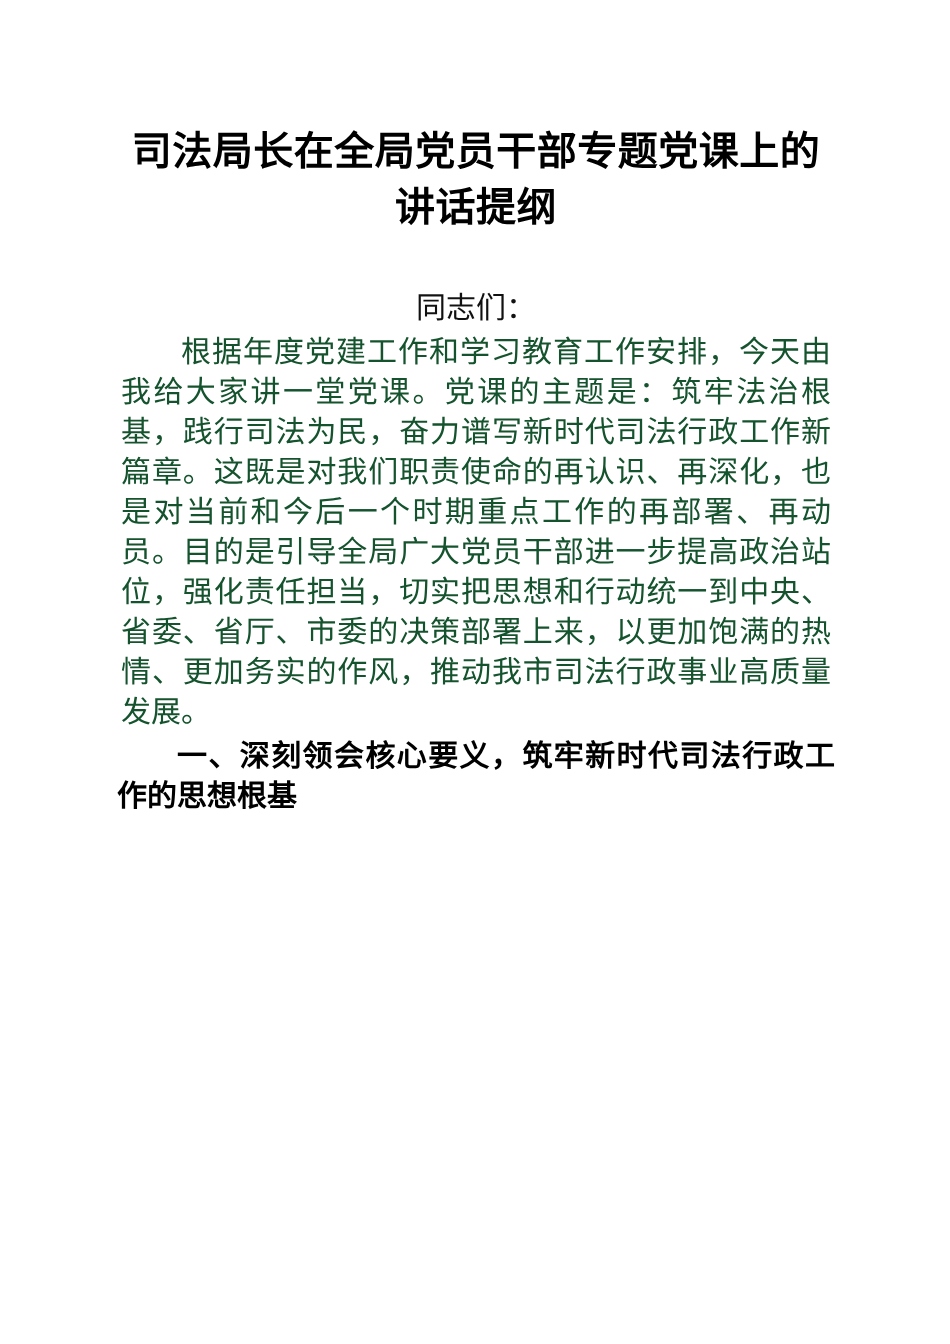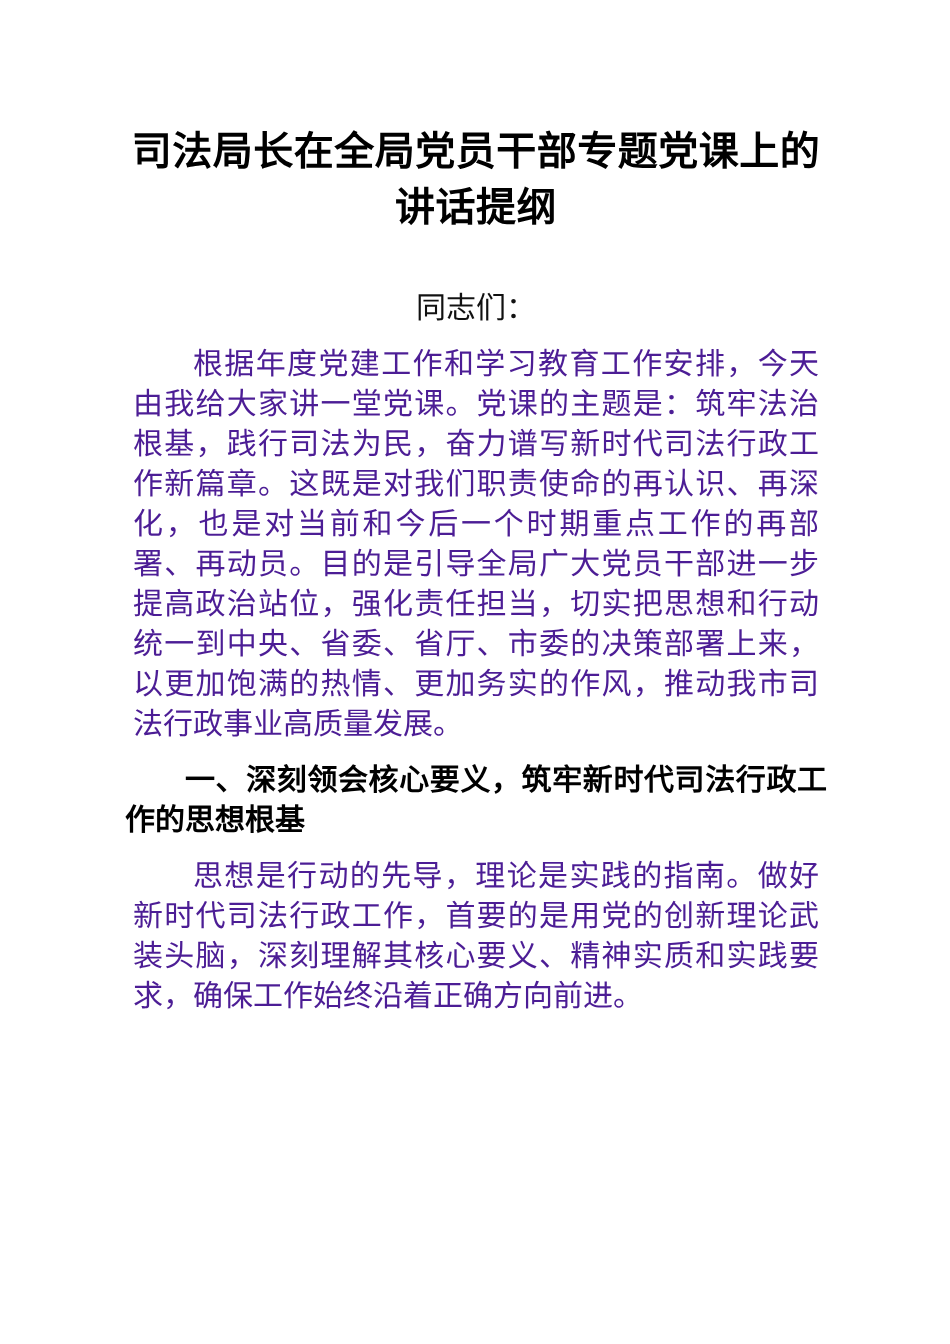--- a/index.html
+++ b/index.html
@@ -47,41 +47,41 @@
     font-family: "Liberation Serif", "DejaVu Serif", serif;
     font-size: 30px;
     line-height: 40px;
     color: #111111;
     padding-top: 52px;
     text-align: center;
   }
 
   
   .body-para {
-    margin: 16px;
+    margin: 4px;
     padding: 0;
     font-family: "Liberation Serif", "DejaVu Serif", serif;
     font-size: 30px;
     line-height: 40px;
-    color: #4c1d95;
+    color: #14532d;
     text-align: justify;
     text-justify: inter-character;
     text-indent: 2em;
     -webkit-hyphens: none;
     hyphens: none;
   }
 
   
   .body-para.loose {
     letter-spacing: 1.6px;
   }
 
   
   .section-heading {
-    margin: 8px;
+    margin: 0;
     padding: 0;
     font-family: "Liberation Sans", "DejaVu Sans", sans-serif;
     font-weight: bold;
     font-size: 30px;
     line-height: 40px;
     color: #000000;
     text-align: justify;
     text-justify: inter-character;
     text-indent: 2em;
   }
@@ -93,17 +93,16 @@
   <div class="page-body">
 
     <h1 class="doc-title">司法局长在全局党员干部专题党课上的讲话提纲</h1>
 
     <p class="salutation">同志们：</p>
 
     <p class="body-para">根据年度党建工作和学习教育工作安排，今天由我给大家讲一堂党课。党课的主题是：筑牢法治根基，践行司法为民，奋力谱写新时代司法行政工作新篇章。这既是对我们职责使命的再认识、再深化，也是对当前和今后一个时期重点工作的再部署、再动员。目的是引导全局广大党员干部进一步提高政治站位，强化责任担当，切实把思想和行动统一到中央、省委、省厅、市委的决策部署上来，以更加饱满的热情、更加务实的作风，推动我市司法行政事业高质量发展。</p>
 
     <h2 class="section-heading">一、深刻领会核心要义，筑牢新时代司法行政工作的思想根基</h2>
 
-    <p class="body-para">思想是行动的先导，理论是实践的指南。做好新时代司法行政工作，首要的是用党的创新理论武装头脑，深刻理解其核心要义、精神实质和实践要求，确保工作始终沿着正确方向前进。</p>
 
 
   </div>
 </div>
 
 </body></html>

